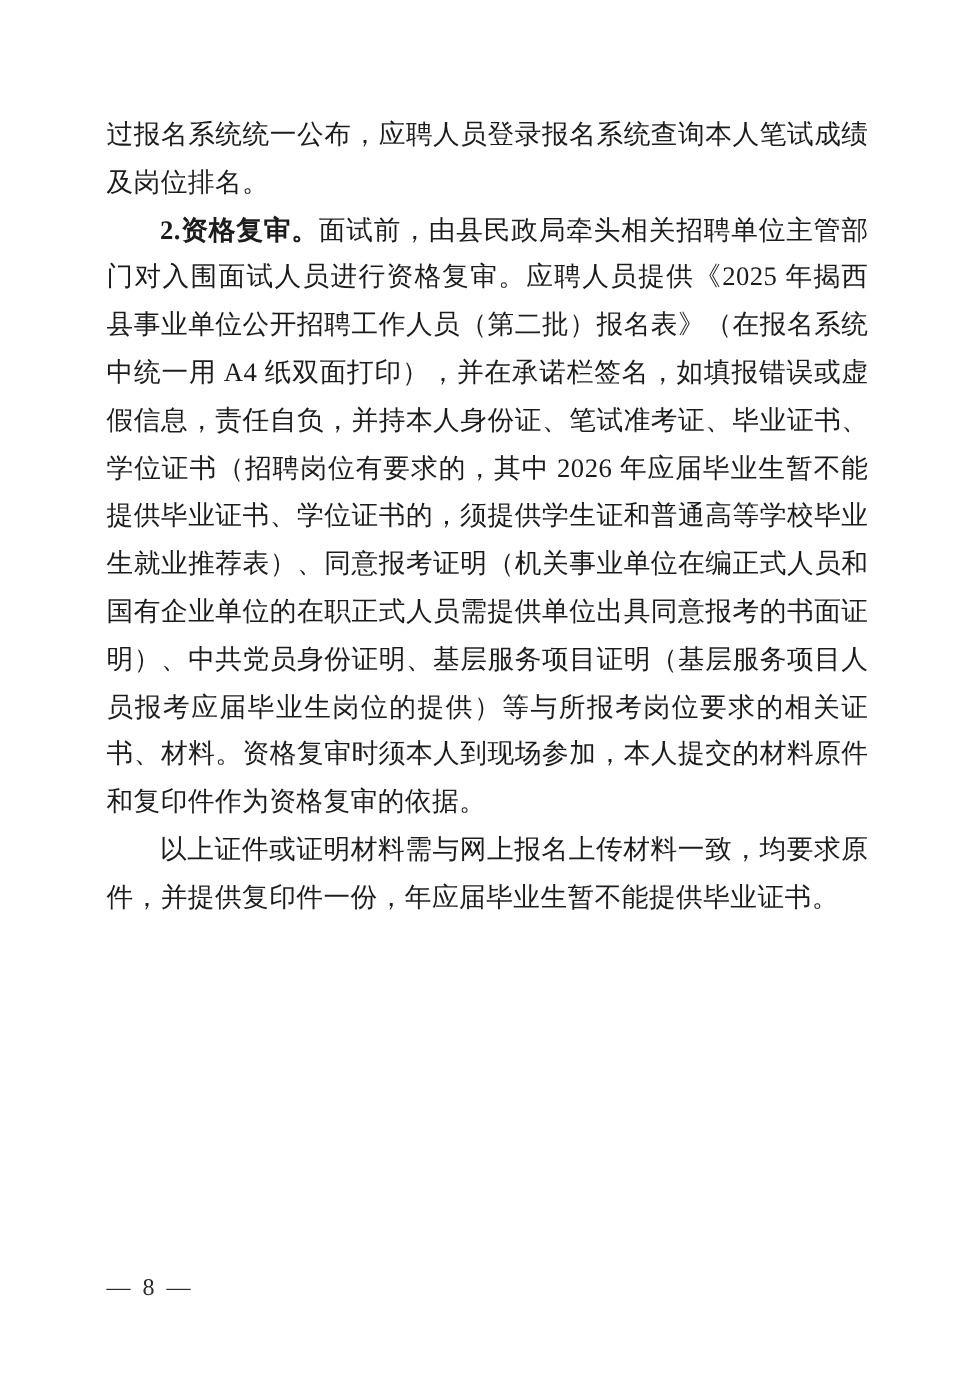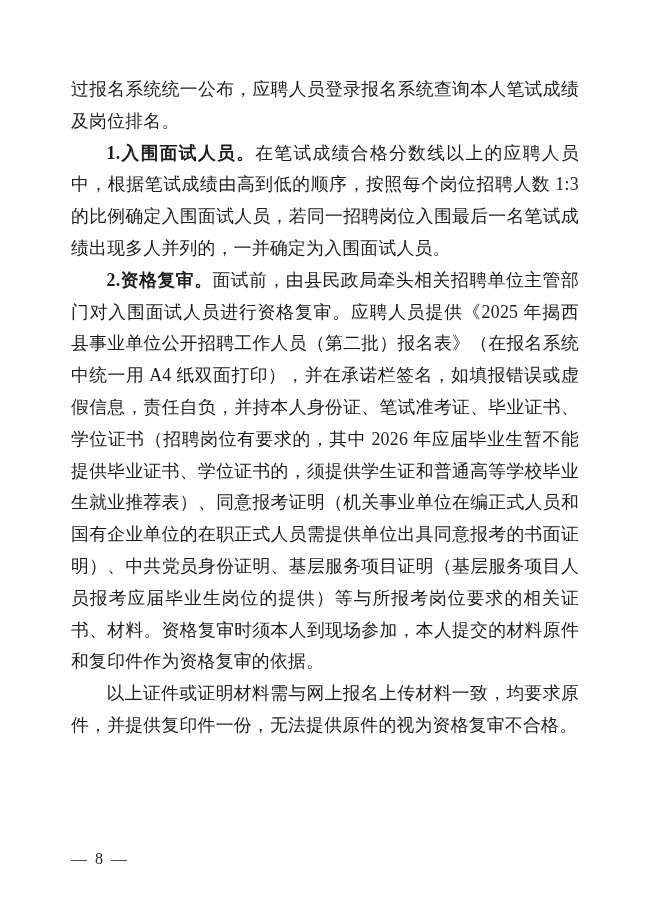--- a/index.html
+++ b/index.html
@@ -52,23 +52,22 @@
 </style>
 </head>
 <body>
 
 <div class="page">
   <div class="content">
 
     <p>过报名系统统一公布，应聘人员登录报名系统查询本人笔试成绩及岗位排名。</p>
 
 
-    <p class="indent"><span class="lead-bold">1.入围面试人员。</span><span>在笔试成绩合格分数线以上的应聘人员中，根据笔试成绩由高到低的顺序，按照每个岗位招聘人数 1:3 的比例确定入围面试人员，若同一招聘岗位入围最后一名笔试成绩出现多人并列的，一并确定为入围面试人员。</span></p>
 
     <p class="indent"><span class="lead-bold">2.资格复审。</span><span>面试前，由县民政局牵头相关招聘单位主管部门对入围面试人员进行资格复审。应聘人员提供《2025 年揭西县事业单位公开招聘工作人员（第二批）报名表》（在报名系统中统一用 A4 纸双面打印），并在承诺栏签名，如填报错误或虚假信息，责任自负，并持本人身份证、笔试准考证、毕业证书、学位证书（招聘岗位有要求的，其中 2026 年应届毕业生暂不能提供毕业证书、学位证书的，须提供学生证和普通高等学校毕业生就业推荐表）、同意报考证明（机关事业单位在编正式人员和国有企业单位的在职正式人员需提供单位出具同意报考的书面证明）、中共党员身份证明、基层服务项目证明（基层服务项目人员报考应届毕业生岗位的提供）等与所报考岗位要求的相关证书、材料。资格复审时须本人到现场参加，本人提交的材料原件和复印件作为资格复审的依据。</span></p>
 
-    <p class="indent">以上证件或证明材料需与网上报名上传材料一致，均要求原件，并提供复印件一份，无法提供原件的视为资格复审不合格。</p>
+    <p class="indent">以上证件或证明材料需与网上报名上传材料一致，均要求原件，并提供复印件一份，年应届毕业生暂不能提供毕业证书。</p>
 
 
   </div>
 
   <div class="footer">— 8 —</div>
 </div>
 
 </body></html>

